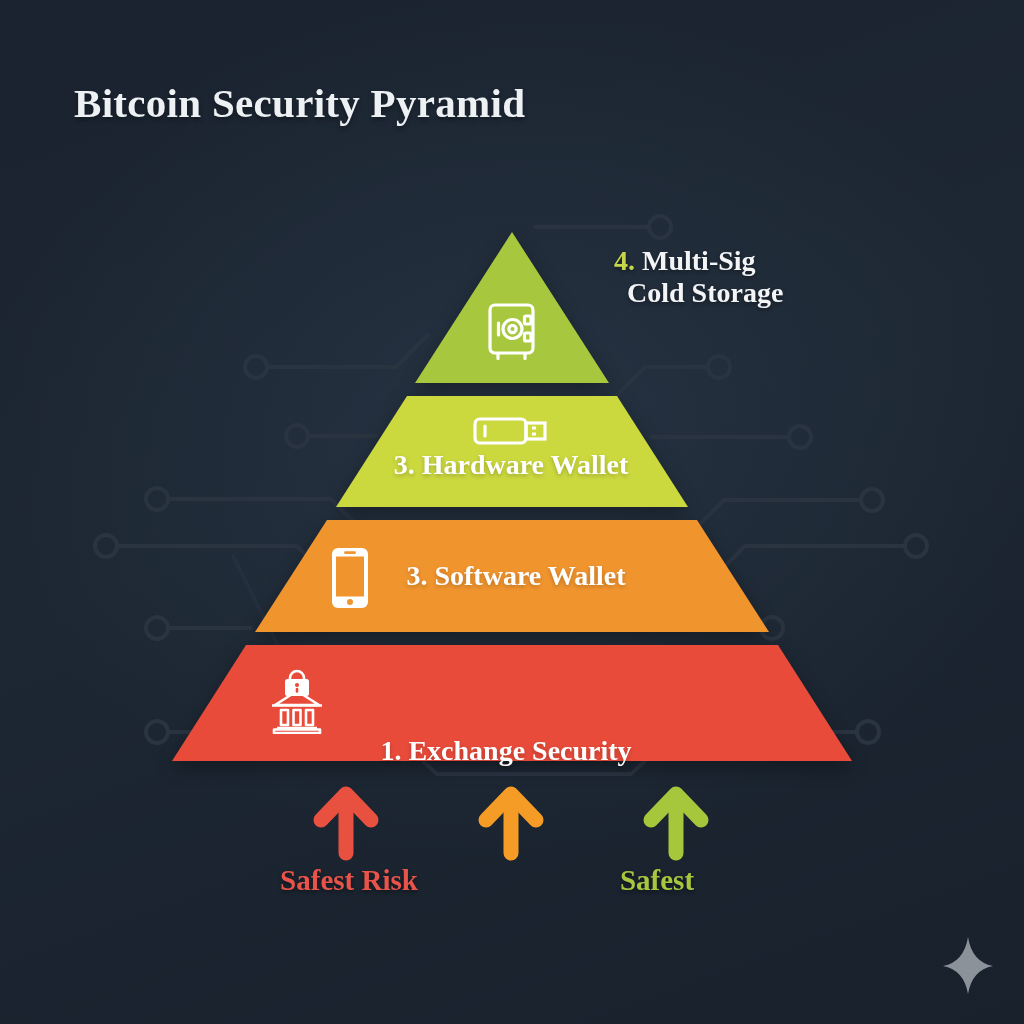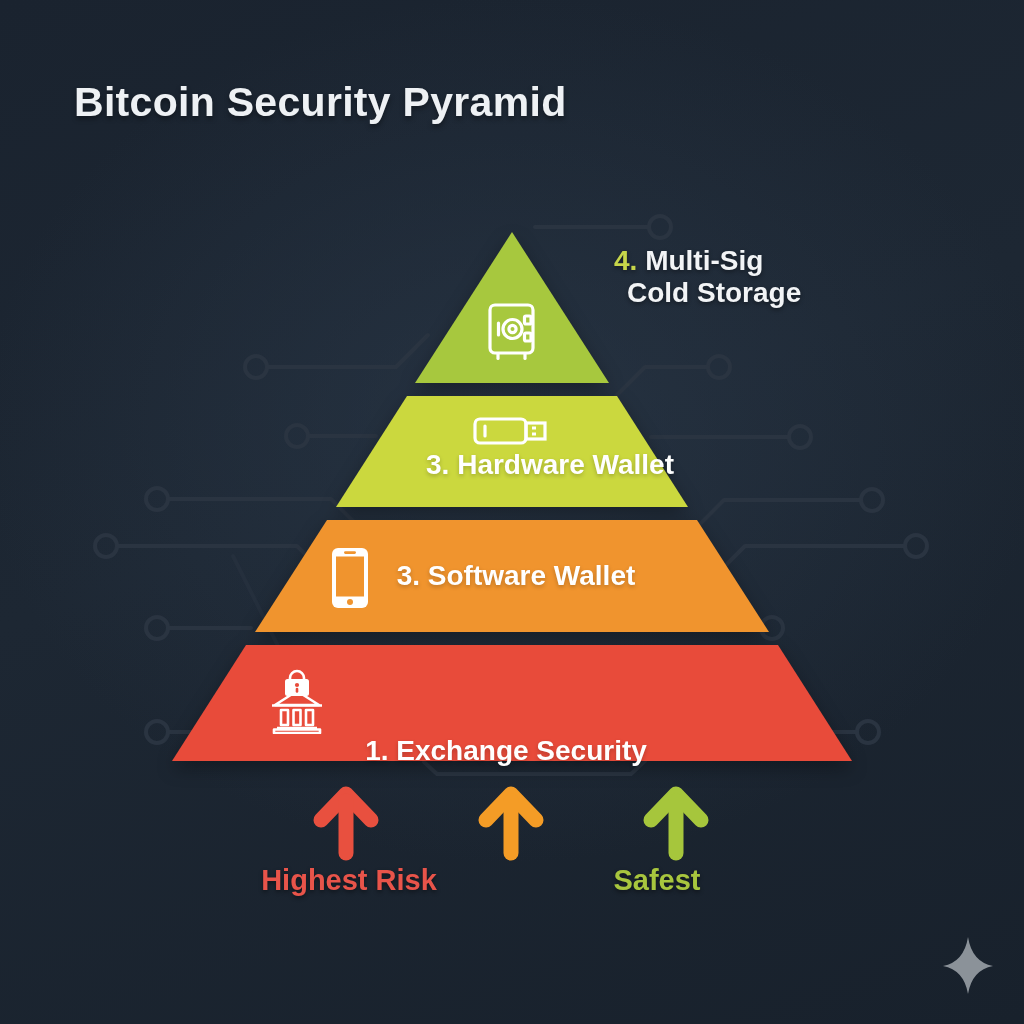--- a/index.html
+++ b/index.html
@@ -1,18 +1,18 @@
 <!DOCTYPE html>
 <html><head>
 <meta charset="utf-8">
 <style>
   html,body{margin:0;padding:0;background:#10161f;}
   #stage{
     position:relative;width:1024px;height:1024px;overflow:hidden;
-    font-family:Liberation Sans, sans-serif;
+    font-family:Liberation Serif, serif;
     background:
       radial-gradient(760px 620px at 50% 42%, rgba(45,60,78,.55) 0%, rgba(45,60,78,0) 70%),
       linear-gradient(160deg, #1a232f 0%, #1d2733 45%, #18212c 100%);
   }
   .abs{position:absolute;}
   svg{display:block;}
   .layer{position:absolute;left:0;top:0;width:1024px;height:1024px;}
 
   .title{
     left:74px;top:79px;font-size:41px;font-weight:700;color:#eef1f4;
@@ -115,21 +115,21 @@
   <svg class="abs" style="left:473px;top:413px;" width="80" height="36" viewBox="0 0 80 36">
     <g fill="none" stroke="#ffffff" stroke-width="3.2" stroke-linecap="round">
       <rect x="2" y="6" width="51" height="24" rx="5"></rect>
       <line x1="12" y1="13" x2="12" y2="23"></line>
       <rect x="53" y="10" width="19" height="16"></rect>
     </g>
     <rect x="59" y="13.5" width="4" height="3" fill="#ffffff"></rect>
     <rect x="59" y="19.5" width="4" height="3" fill="#ffffff"></rect>
   </svg>
 
-  <div class="abs lvl-text lvl-text-28" style="left:511px;top:465px;margin-left:39px;">3. Hardware Wallet</div>
+  <div class="abs lvl-text lvl-text-28" style="left:511px;top:465px;">3. Hardware Wallet</div>
 
   <svg class="abs" style="left:332px;top:548px;" width="36" height="60" viewBox="0 0 36 60">
     <rect x="0" y="0" width="36" height="60" rx="6" fill="#ffffff"></rect>
     <rect x="4" y="8.5" width="28" height="40" fill="#f0942e"></rect>
     <rect x="12" y="3.2" width="12" height="2.8" rx="1.4" fill="#f0942e"></rect>
     <circle cx="18" cy="54" r="3" fill="#f0942e"></circle>
   </svg>
 
   <div class="abs lvl-text lvl-text-28" style="left:516px;top:576px;">3. Software Wallet</div>
 
@@ -160,16 +160,16 @@
       <path d="M486,820 L511,794 L536,820"></path>
         <path d="M511,801 L511,853"></path>
     </g>
     <g fill="none" stroke="#a6c63c" stroke-width="15" stroke-linecap="round" stroke-linejoin="round">
       <path d="M651,820 L676,794 L701,820"></path>
         <path d="M676,801 L676,853"></path>
     </g>
     <path d="M968,937 Q972,962 993,966 Q972,970 968,994 Q964,970 943,966 Q964,962 968,937 Z" fill="#8b9299"></path>
   </svg>
 
-  <div class="abs risk-label risk-left">Highest Risk</div>
+  <div class="abs risk-label risk-left">Safest Risk</div>
   <div class="abs risk-label risk-right">Safest</div>
 
 </div>
 
 </body></html>

